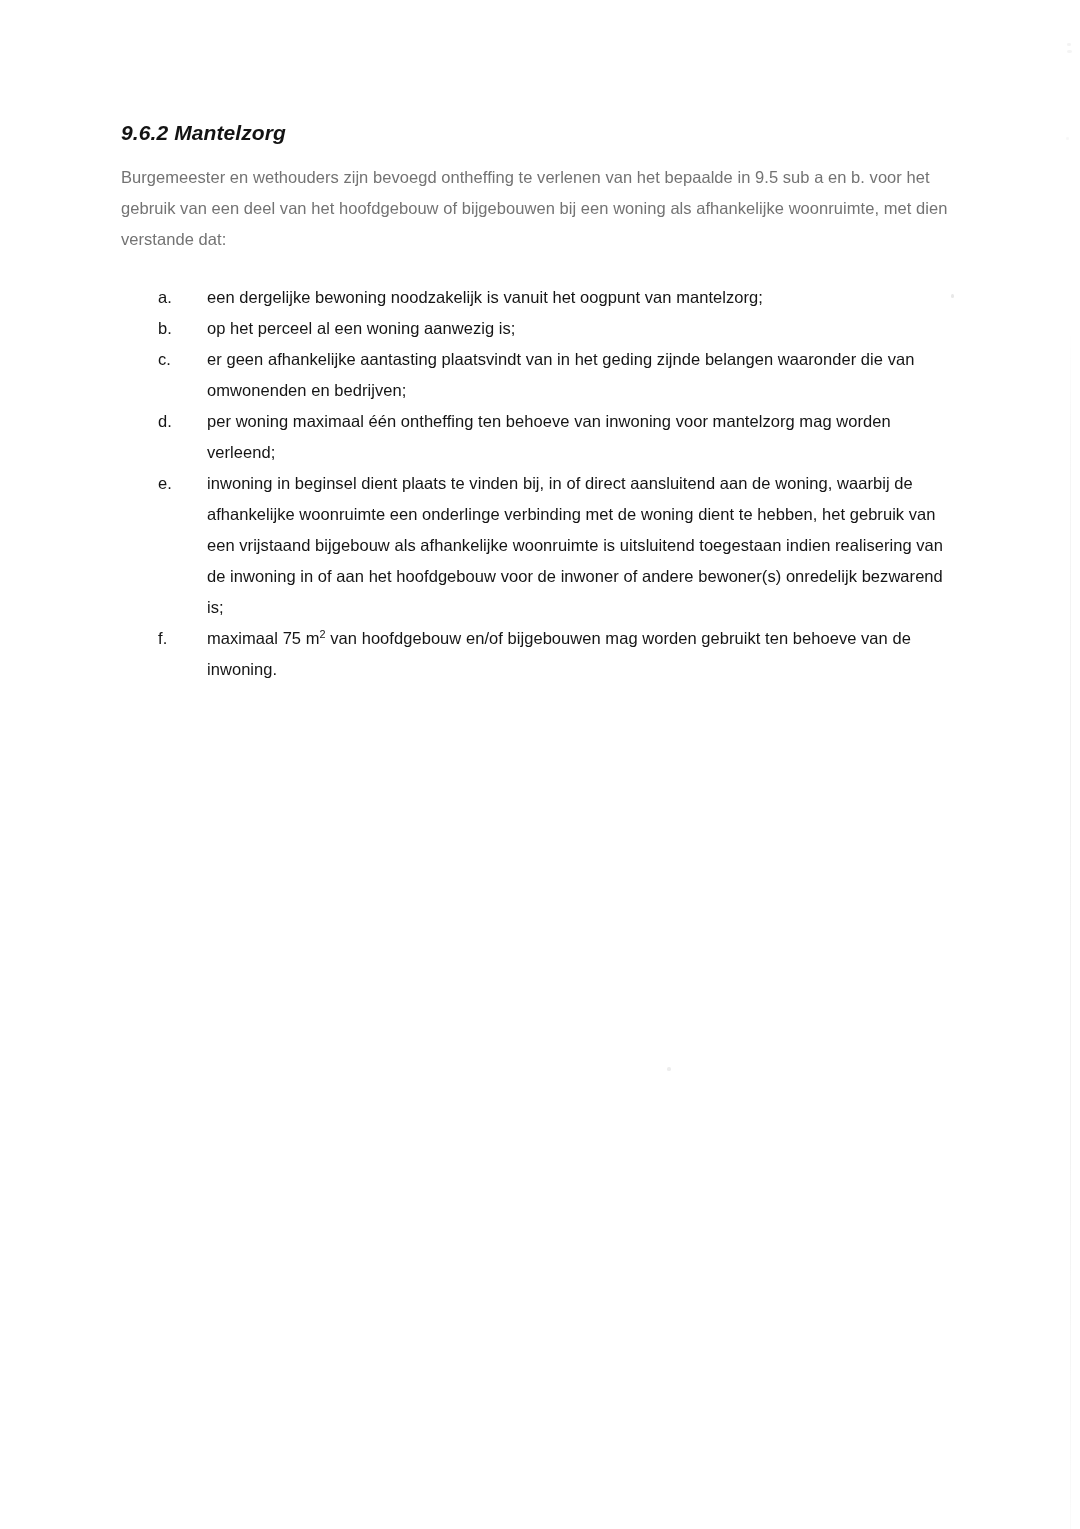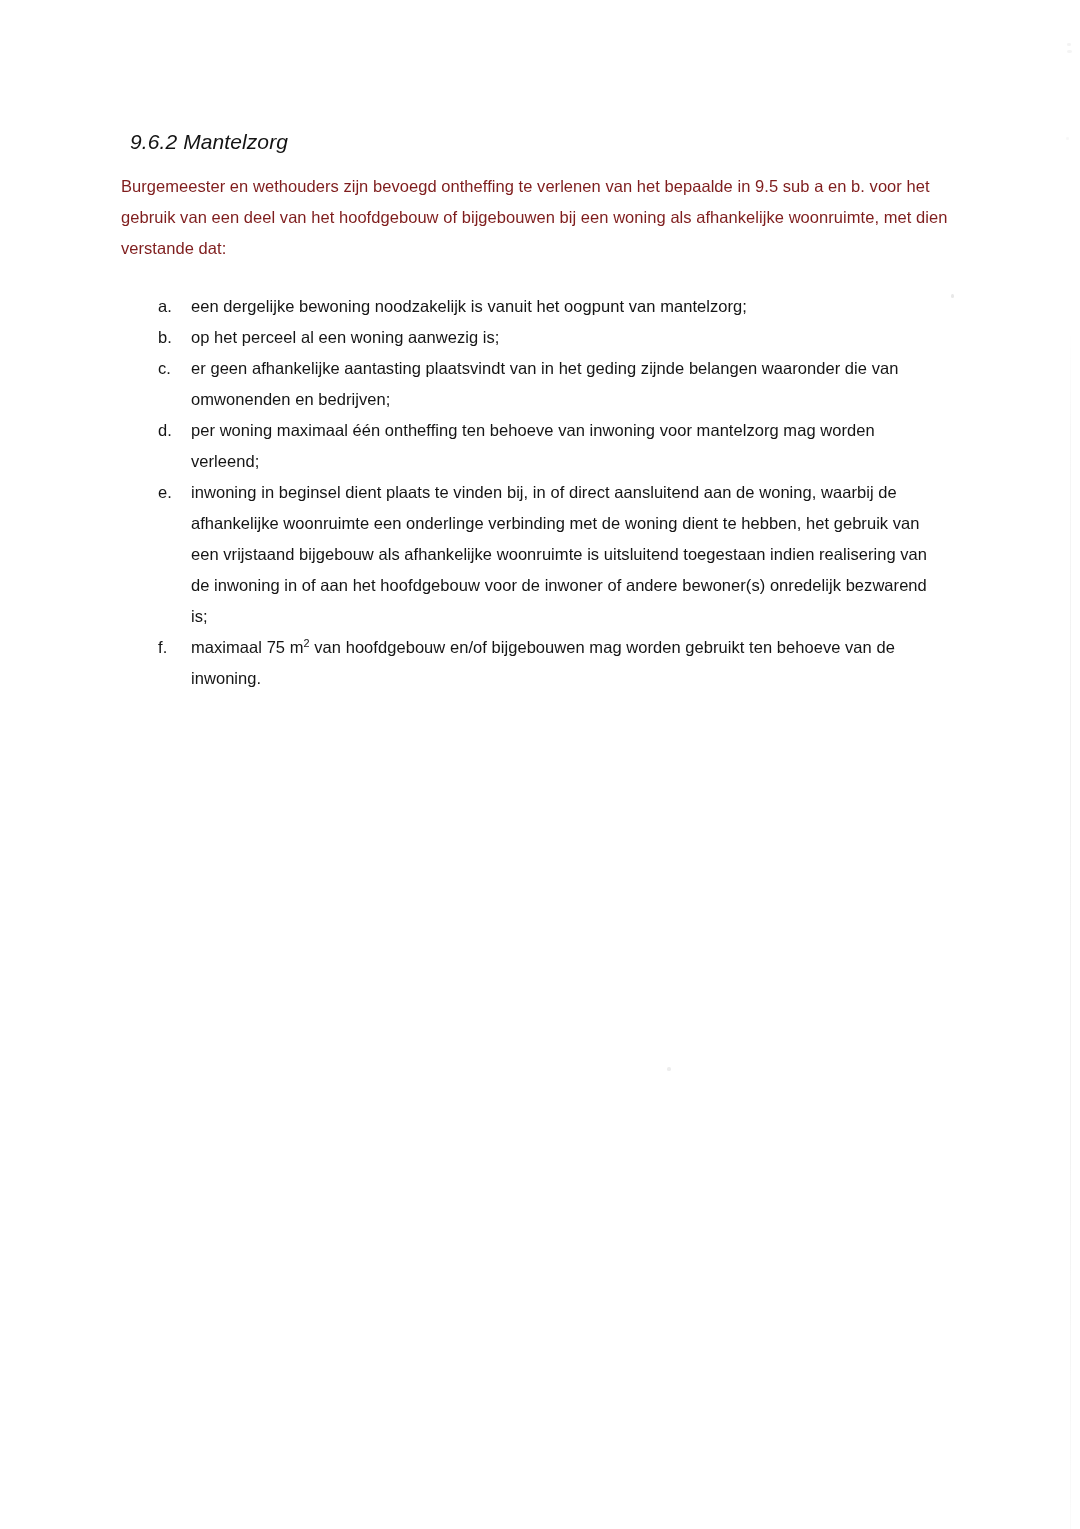--- a/index.html
+++ b/index.html
@@ -47,35 +47,35 @@
   .speck.s-e { left: 1066px; top: 137px; width: 3px; height: 3px; opacity: .20; }
 
   .content {
     position: absolute;
     left: 121px;
     top: 118px;
     width: 828px;
   }
 
   .doc-heading {
-    margin: 9px;
+    margin: 0;
     font-size: 21px;
     font-style: italic;
-    font-weight: 400;
+    font-weight: 700;
     letter-spacing: 0.1px;
     line-height: 30px;
     color: #131313;
   }
 
   .intro-para {
     margin: 14px 0 0 0;
     font-size: 16.5px;
     line-height: 31px;
     letter-spacing: 0.05px;
-    color: #7f1d1d;
+    color: #737373;
   }
 
   .clause-list {
     margin: 27px 0 0 0;
     padding: 0;
     list-style: none;
   }
   .clause-item {
     display: flex;
     align-items: flex-start;
@@ -86,20 +86,21 @@
   }
   .clause-marker {
     flex: 0 0 auto;
     width: 33px;
     margin-left: 37px;
     color: #151515;
   }
   .clause-text {
     flex: 1 1 auto;
     padding-right: 2px;
+    margin-left: 16px;
   }
   sup {
     font-size: 0.66em;
     vertical-align: super;
     line-height: 0;
   }
 </style>
 </head>
 <body>
 

